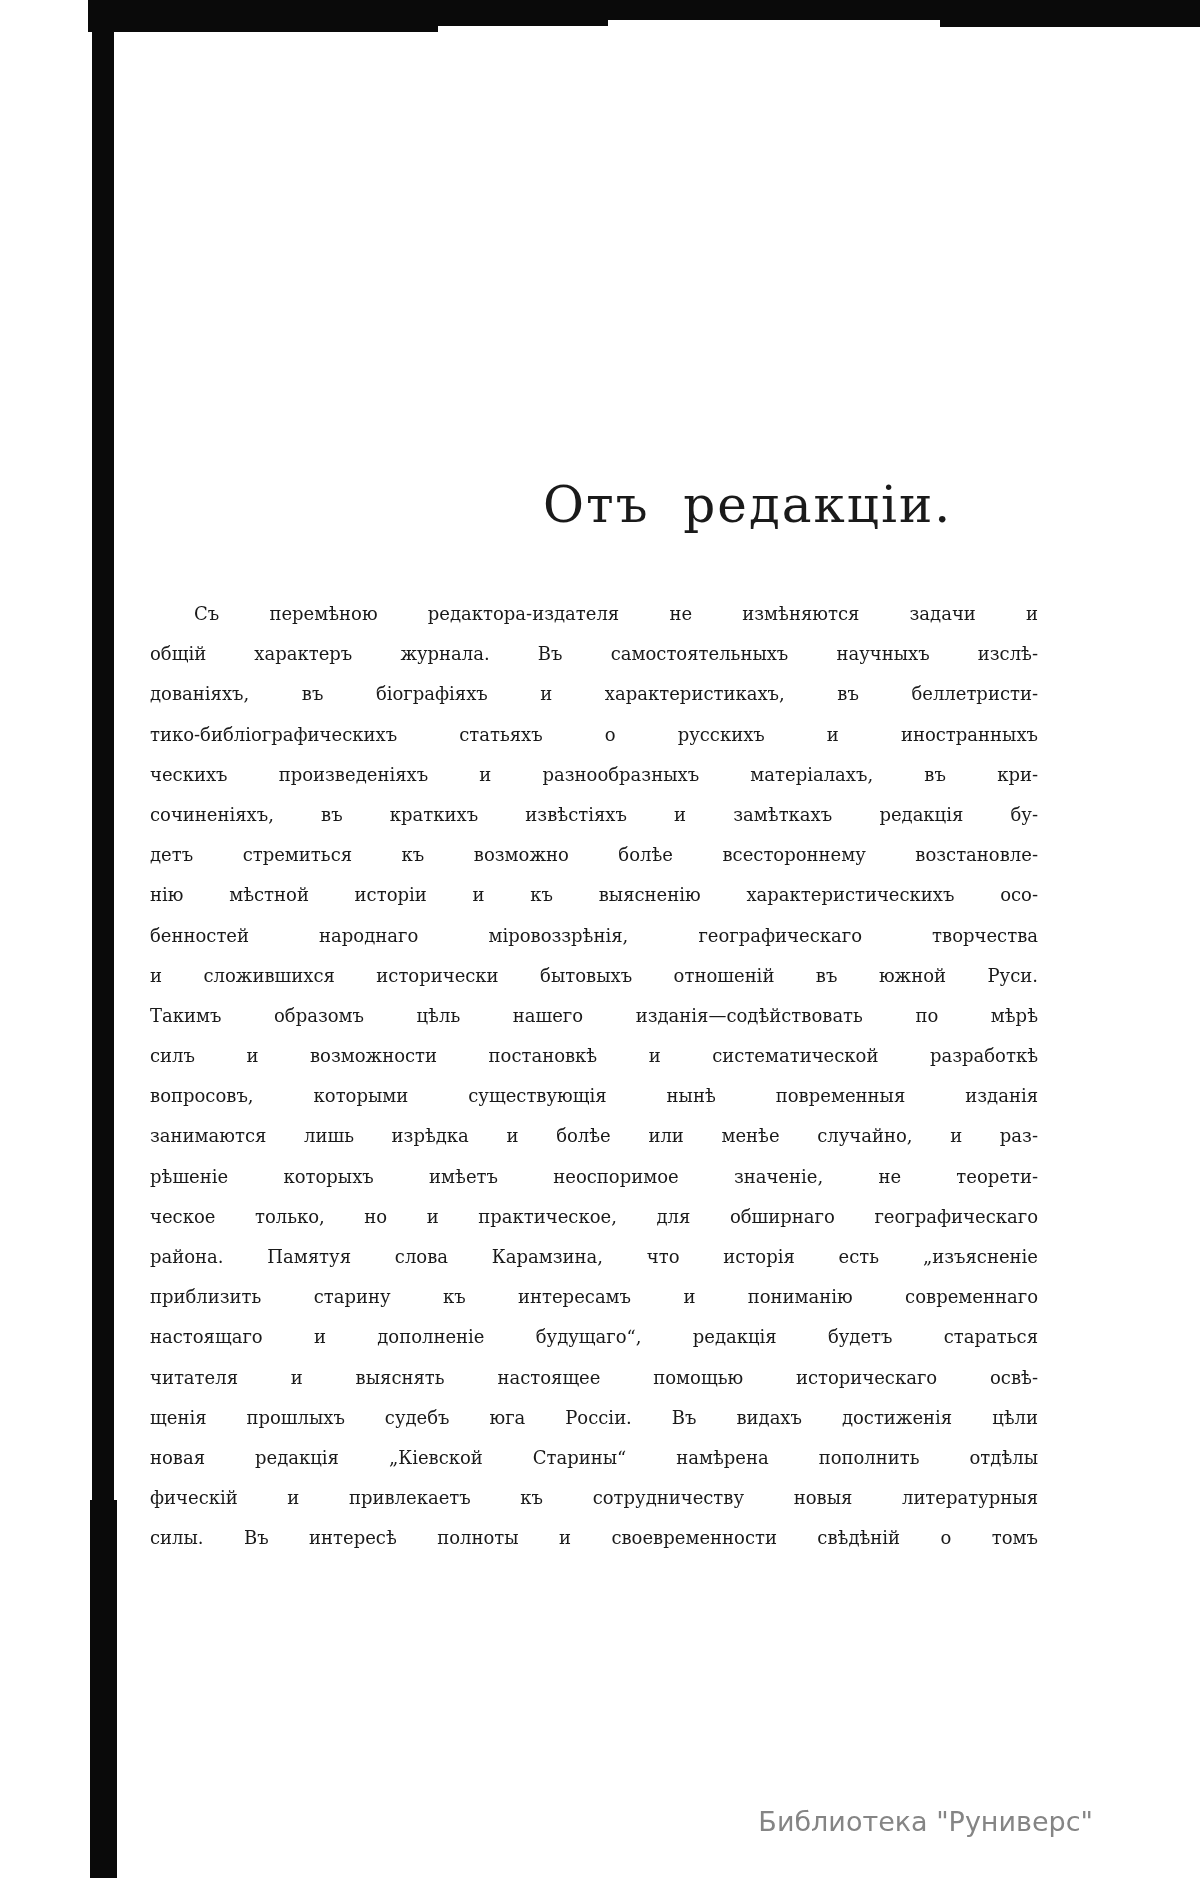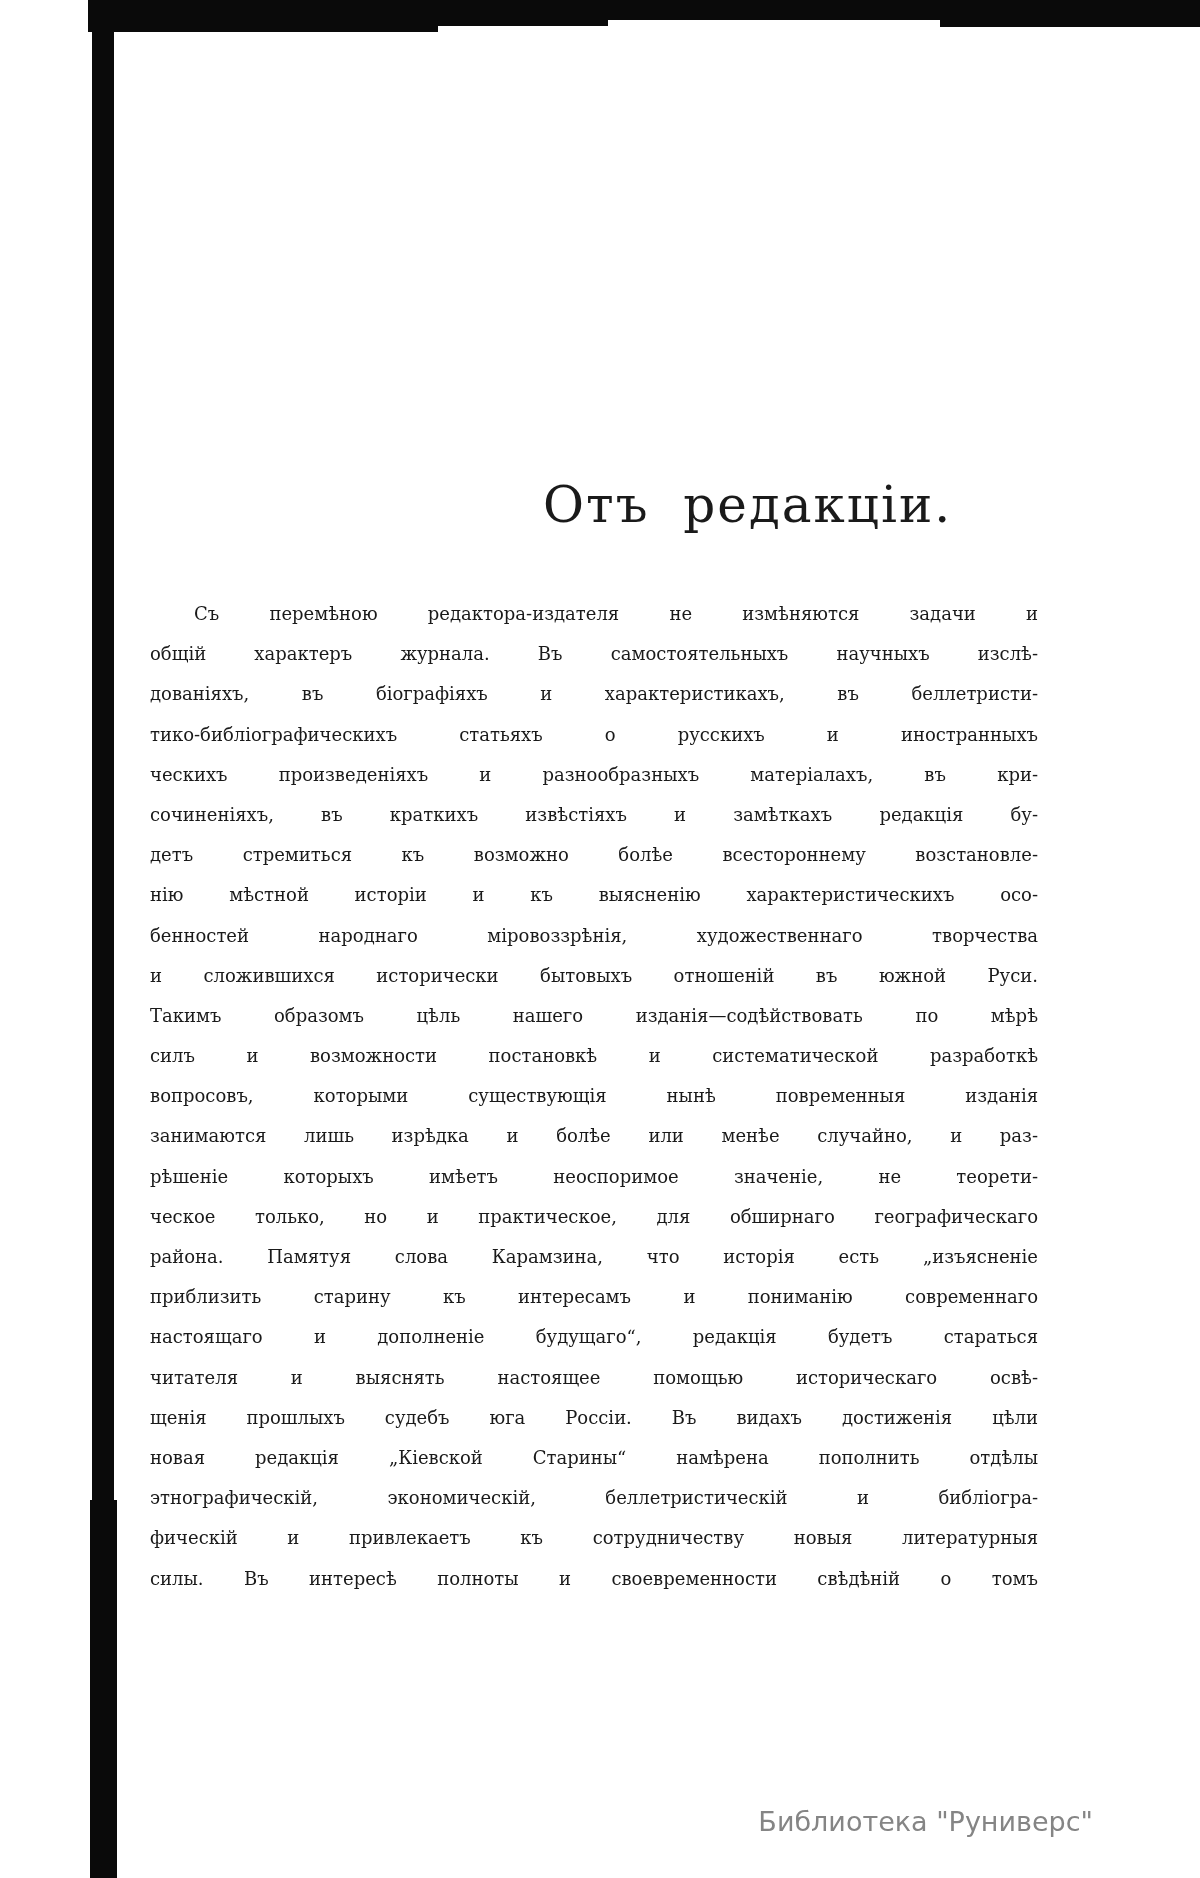--- a/index.html
+++ b/index.html
@@ -84,34 +84,33 @@
 
   <div class="body-text" id="body-text">
       <div class="line indent">Съ перемѣною редактора-издателя не измѣняются задачи и</div>
       <div class="line">общій характеръ журнала. Въ самостоятельныхъ научныхъ изслѣ-</div>
       <div class="line">дованіяхъ, въ біографіяхъ и характеристикахъ, въ беллетристи-</div>
       <div class="line">тико-библіографическихъ статьяхъ о русскихъ и иностранныхъ</div>
       <div class="line">ческихъ произведеніяхъ и разнообразныхъ матеріалахъ, въ кри-</div>
       <div class="line">сочиненіяхъ, въ краткихъ извѣстіяхъ и замѣткахъ редакція бу-</div>
       <div class="line">детъ стремиться къ возможно болѣе всестороннему возстановле-</div>
       <div class="line">нію мѣстной исторіи и къ выясненію характеристическихъ осо-</div>
-      <div class="line">бенностей народнаго міровоззрѣнія, художественнаго творчества</div>
+      <div class="line">бенностей народнаго міровоззрѣнія, географическаго творчества</div>
       <div class="line">и сложившихся исторически бытовыхъ отношеній въ южной Руси.</div>
       <div class="line">Такимъ образомъ цѣль нашего изданія—содѣйствовать по мѣрѣ</div>
       <div class="line">силъ и возможности постановкѣ и систематической разработкѣ</div>
       <div class="line">вопросовъ, которыми существующія нынѣ повременныя изданія</div>
       <div class="line">занимаются лишь изрѣдка и болѣе или менѣе случайно, и раз-</div>
       <div class="line">рѣшеніе которыхъ имѣетъ неоспоримое значеніе, не теорети-</div>
       <div class="line">ческое только, но и практическое, для обширнаго географическаго</div>
       <div class="line">района. Памятуя слова Карамзина, что исторія есть „изъясненіе</div>
       <div class="line">приблизить старину къ интересамъ и пониманію современнаго</div>
       <div class="line">настоящаго и дополненіе будущаго“, редакція будетъ стараться</div>
       <div class="line">читателя и выяснять настоящее помощью историческаго освѣ-</div>
       <div class="line">щенія прошлыхъ судебъ юга Россіи. Въ видахъ достиженія цѣли</div>
       <div class="line">новая редакція „Кіевской Старины“ намѣрена пополнить отдѣлы</div>
-      <div class="line">этнографическій, экономическій, беллетристическій и библіогра-</div>
       <div class="line">фическій и привлекаетъ къ сотрудничеству новыя литературныя</div>
       <div class="line">силы. Въ интересѣ полноты и своевременности свѣдѣній о томъ</div>
     </div>
 
   <div class="watermark">Библиотека "Руниверс"</div>
 
 </div>
 
 </body></html>

